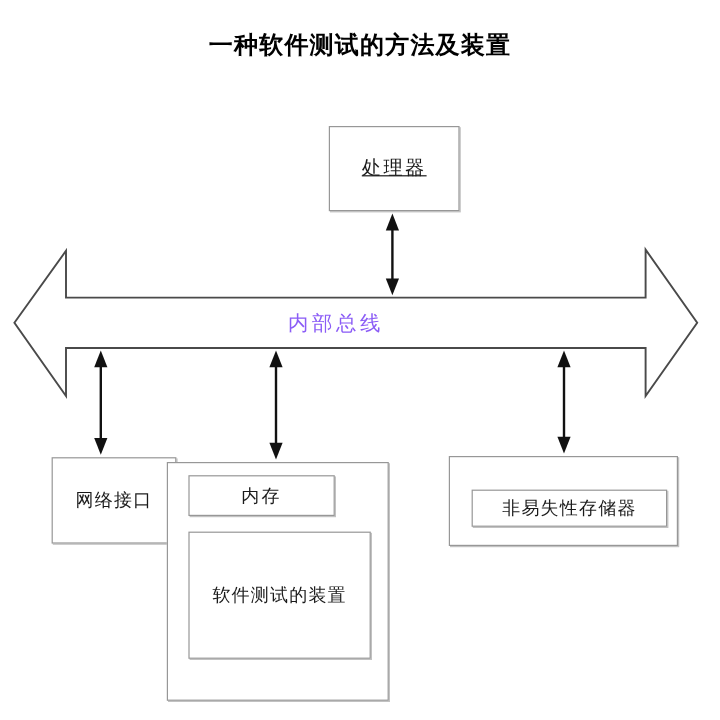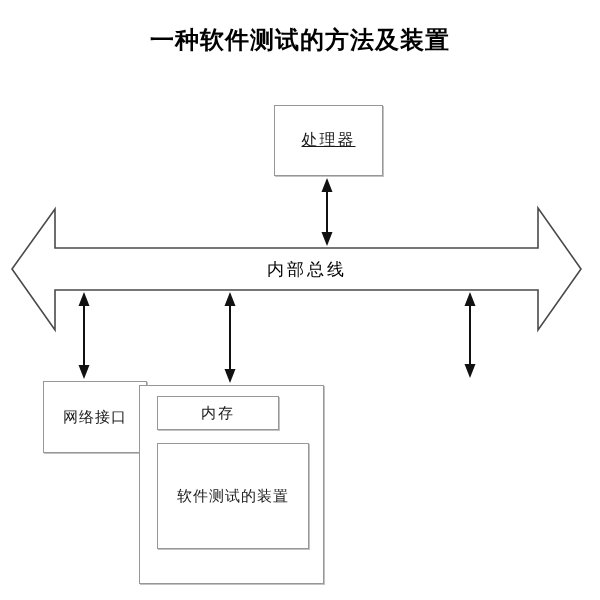--- a/index.html
+++ b/index.html
@@ -17,21 +17,21 @@
     overflow: hidden;
   }
   .title {
     position: absolute;
     left: 0;
     top: 24px;
     width: 600px;
     text-align: center;
     font-family: "Liberation Sans", "DejaVu Sans", sans-serif;
     font-weight: bold;
-    font-size: 24px;
+    font-size: 20px;
     letter-spacing: 1px;
     color: #000000;
   }
   .diagram-svg {
     position: absolute;
     left: 0;
     top: 0;
     width: 600px;
     height: 600px;
   }
@@ -52,24 +52,23 @@
   .box-memory-outer   { left: 139px; top: 385px; width: 185px; height: 199px; display: block; }
   .box-memory-label   { left: 17px;  top: 10px;  width: 122px; height: 34px;  position: absolute; font-size: 15px; }
   .box-device         { left: 17px;  top: 57px;  width: 152px; height: 106px; position: absolute; font-size: 15px; letter-spacing: 1px; }
   .box-nvm-outer      { left: 374px; top: 380px; width: 191px; height: 75px;  display: block; }
   .box-nvm-inner      { left: 18px;  top: 27px;  width: 163px; height: 31px;  position: absolute; font-size: 15px; letter-spacing: 1px; }
   .bus-label {
     position: absolute;
     left: 240px;
     top: 258px;
     width: 134px;
-    text-align: center;
     font-size: 17px;
     letter-spacing: 3px;
-    color: #000000;
+    color: #8b5cf6;
   }
 </style>
 </head>
 <body>
 
 <div class="canvas">
 
   <div class="title">一种软件测试的方法及装置</div>
 
   <svg class="diagram-svg" viewBox="0 0 600 600">
@@ -115,14 +114,19 @@
 
   <div class="box box-memory-outer">
     <div class="box box-memory-label">
       <span>内存</span>
     </div>
     <div class="box box-device">
       <span>软件测试的装置</span>
     </div>
   </div>
 
+  <div class="box box-nvm-outer">
+    <div class="box box-nvm-inner">
+      <span>非易失性存储器</span>
+    </div>
+  </div>
 
 </div>
 
 </body></html>

